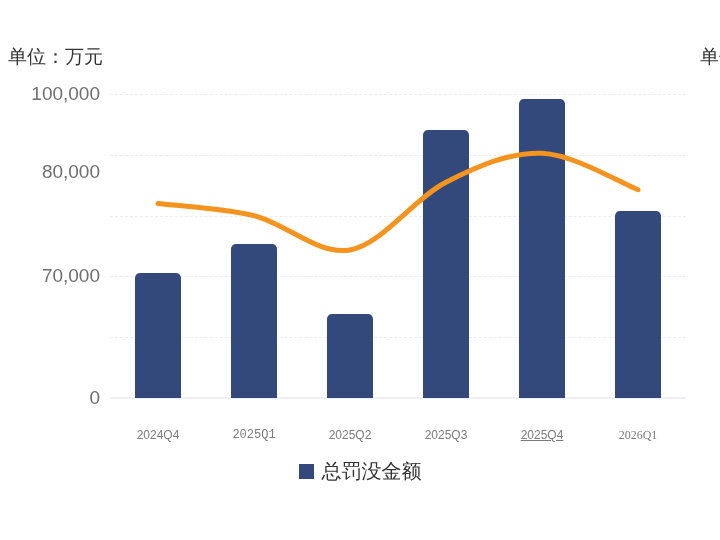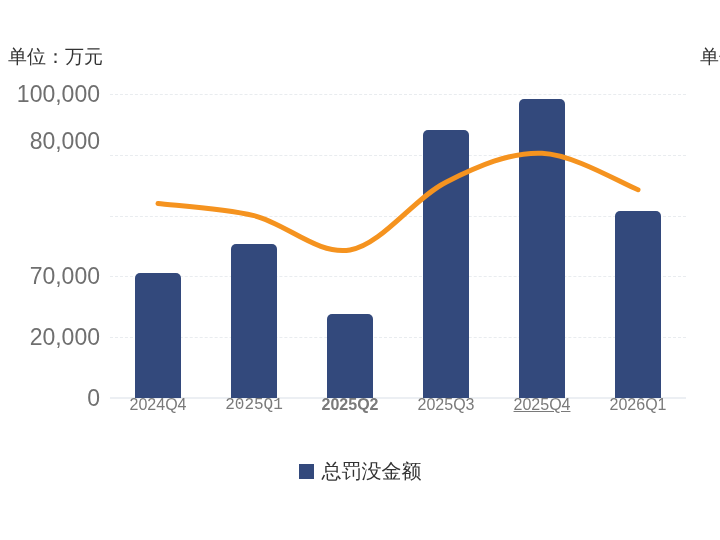--- a/index.html
+++ b/index.html
@@ -37,31 +37,31 @@
     position:absolute;
     left:0;width:576px;height:2px;
     background:#eceff3;
   }
 
   .ytick{
     position:absolute;
     right:0;
     width:96px;
     text-align:right;
-    font-size:23px;
+    font-size:19px;
     color:#6f6f6f;
     transform:translateY(-50%);
     white-space:nowrap;
   }
   .ytick-wrap{position:absolute;left:0;top:94px;width:100px;height:304px;}
 
   .xtick{
     position:absolute;
-    top:396px;
-    font-size:16px;
+    top:428px;
+    font-size:12px;
     color:#7a7a7a;
     text-align:center;
     white-space:nowrap;
     transform:translateX(-50%);
   }
 
   .bar{
     position:absolute;
     bottom:0;
     width:46px;
@@ -111,23 +111,22 @@
 </head>
 <body>
 
 <div id="chart-root">
 
   <div class="unit-label unit-left">单位：万元</div>
   <div class="unit-label unit-right">单位</div>
 
   <div class="ytick-wrap" id="yaxis">
       <div class="ytick" style="top: 304px;">0</div>
-      <div class="ytick" style="top: 243.2px;">20,000</div>
       <div class="ytick" style="top: 182.4px;">70,000</div>
-      <div class="ytick" style="top: 47px;">80,000</div>
+      <div class="ytick" style="top: 78px;">80,000</div>
       <div class="ytick" style="top: 0px;">100,000</div>
     </div>
 
   <div class="plot" id="plot">
       <div class="axis-base" style="top: 303px;"></div>
       <div class="gridline" style="top: 243.2px;"></div>
       <div class="gridline" style="top: 182.4px;"></div>
       <div class="gridline" style="top: 121.6px;"></div>
       <div class="gridline" style="top: 60.8px;"></div>
       <div class="gridline" style="top: 0px;"></div>
@@ -139,24 +138,24 @@
       <div class="bar" title="2026Q1: 61500" style="left: 528px; height: 186.96px; background: rgb(51, 73, 124);"></div>
     </div>
 
   <svg class="lineLayer" id="lineLayer" viewBox="0 0 576 304" preserveAspectRatio="none">
       <path d="M 48.00 109.44 C 64.00 111.47, 112.00 113.85, 144.00 121.60 C 176.00 129.35, 208.00 161.53, 240.00 155.95 C 272.00 150.38, 304.00 104.27, 336.00 88.16 C 368.00 72.05, 400.00 58.01, 432.00 59.28 C 464.00 60.55, 512.00 89.68, 528.00 95.76" fill="none" stroke="#f5931f" stroke-width="5" stroke-linecap="round" stroke-linejoin="round"></path>
     </svg>
 
   <div id="xaxis">
       <div class="xtick" style="left: 158px;">2024Q4</div>
       <div class="xtick" style="left: 254px; font-family: Liberation Mono, monospace;">2025Q1</div>
-      <div class="xtick" style="left: 350px; font-weight: bold;">2025Q2</div>
+      <div class="xtick" style="left: 350px;">2025Q2</div>
       <div class="xtick" style="left: 446px;">2025Q3</div>
       <div class="xtick" style="left: 542px; text-decoration: underline;">2025Q4</div>
-      <div class="xtick" style="left: 638px;">2026Q1</div>
+      <div class="xtick" style="left: 638px; font-family: Liberation Serif, serif;">2026Q1</div>
     </div>
 
   <div class="legend">
     <div class="legend-item">
       <span class="swatch-square"></span>
       <span>总罚没金额</span>
     </div>
   </div>
 
 </div>

